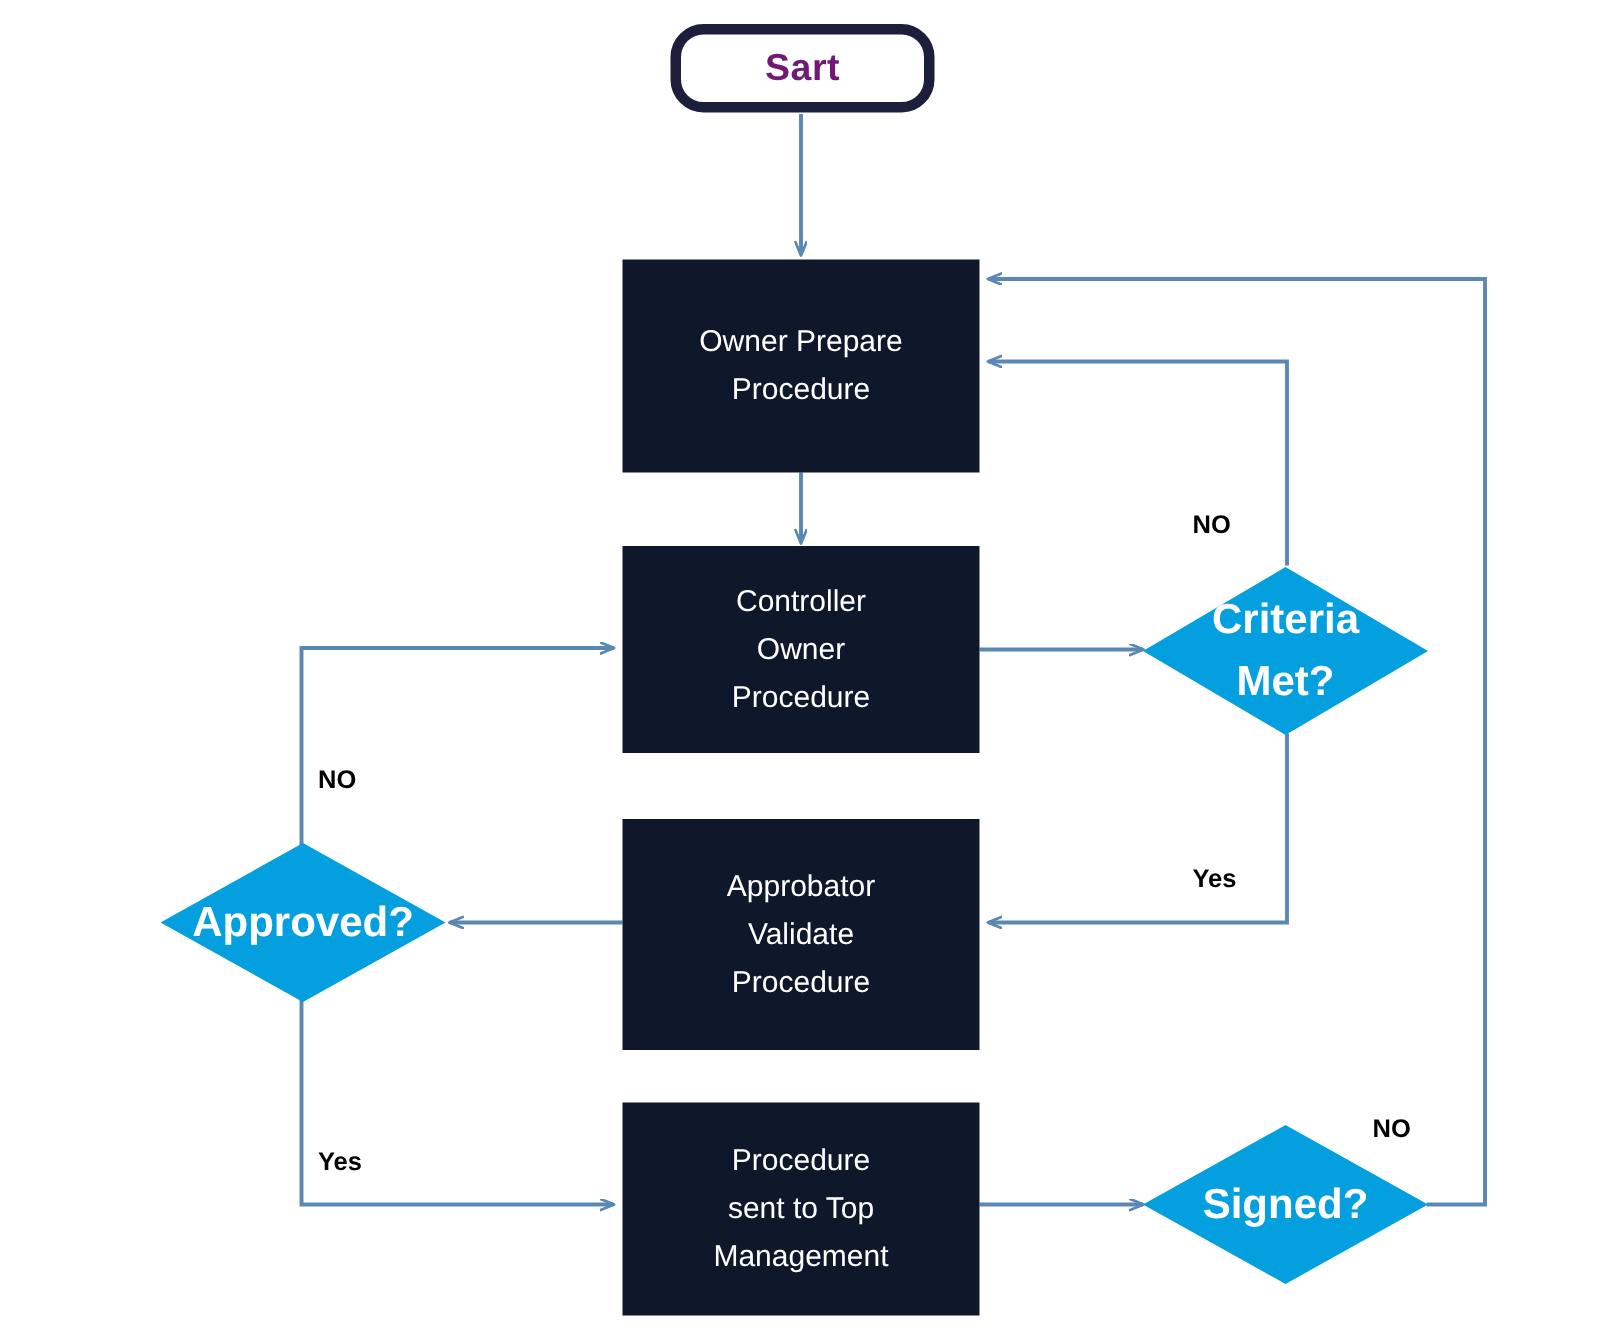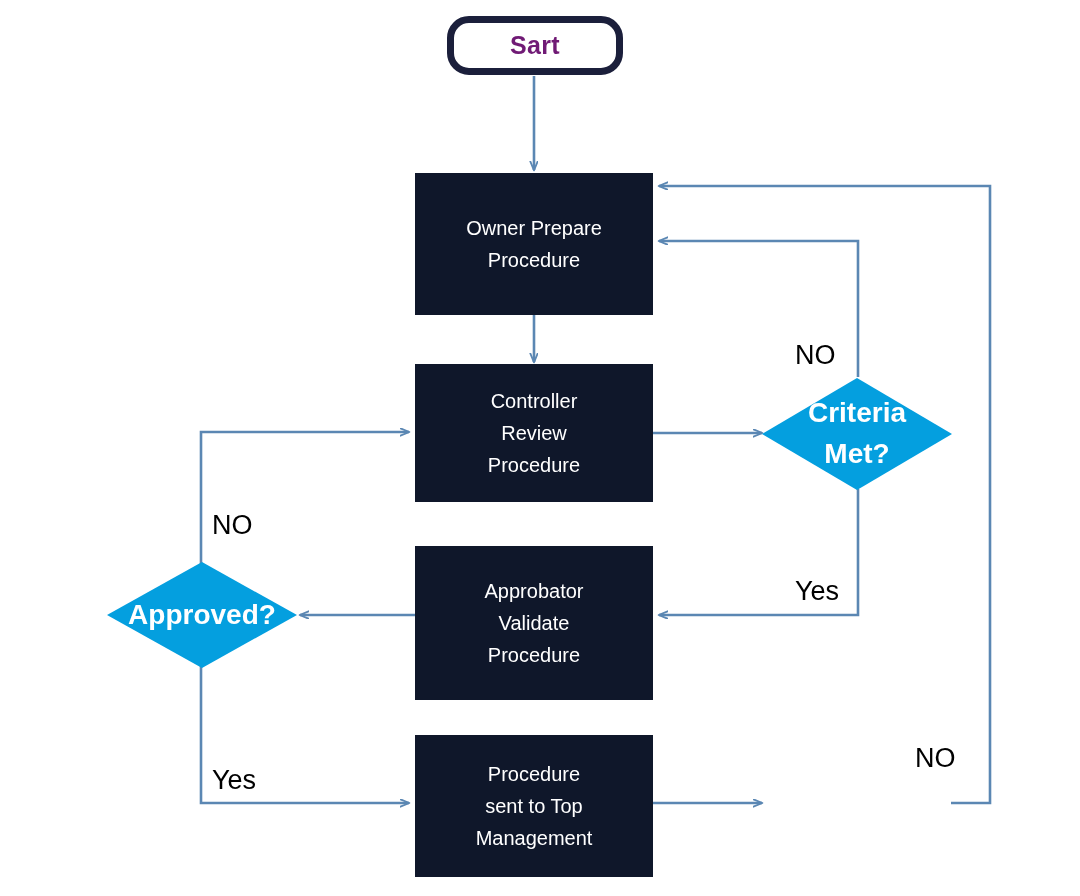--- a/index.html
+++ b/index.html
@@ -78,22 +78,22 @@
     font-weight: bold;
     font-size: 28px;
     line-height: 1.45;
     white-space: pre-line;
   }
 
   
   .edge-label {
     position: absolute;
     color: #000000;
-    font-weight: normal;
-    font-size: 27px;
+    font-weight: bold;
+    font-size: 17px;
     white-space: nowrap;
     background: transparent;
   }
 </style>
 </head>
 <body>
 
 <div id="canvas">
 
   <svg id="wires" viewBox="0 0 1080 896">
@@ -130,21 +130,21 @@
     <span class="txt">Sart</span>
   </div>
 
   <div class="node node-process" style="left:415px; top:173px; width:238px; height:142px;">
     <span class="txt">Owner Prepare
 Procedure</span>
   </div>
 
   <div class="node node-process" style="left:415px; top:364px; width:238px; height:138px;">
     <span class="txt">Controller
-Review
+Owner
 Procedure</span>
   </div>
 
   <div class="node node-decision" style="left:762px; top:378px; width:190px; height:112px;">
     <span class="dia"></span>
     <span class="txt">Criteria
 Met?</span>
   </div>
 
   <div class="node node-process" style="left:415px; top:546px; width:238px; height:154px;">
@@ -157,20 +157,24 @@
     <span class="dia"></span>
     <span class="txt">Approved?</span>
   </div>
 
   <div class="node node-process" style="left:415px; top:735px; width:238px; height:142px;">
     <span class="txt">Procedure
 sent to Top
 Management</span>
   </div>
 
+  <div class="node node-decision" style="left:762px; top:750px; width:190px; height:106px;">
+    <span class="dia"></span>
+    <span class="txt">Signed?</span>
+  </div>
 
   <div class="edge-label" style="left:795px; top:340px;">NO</div>
 
   <div class="edge-label" style="left:795px; top:576px;">Yes</div>
 
   <div class="edge-label" style="left:212px; top:510px;">NO</div>
 
   <div class="edge-label" style="left:212px; top:765px;">Yes</div>
 
   <div class="edge-label" style="left:915px; top:743px;">NO</div>

